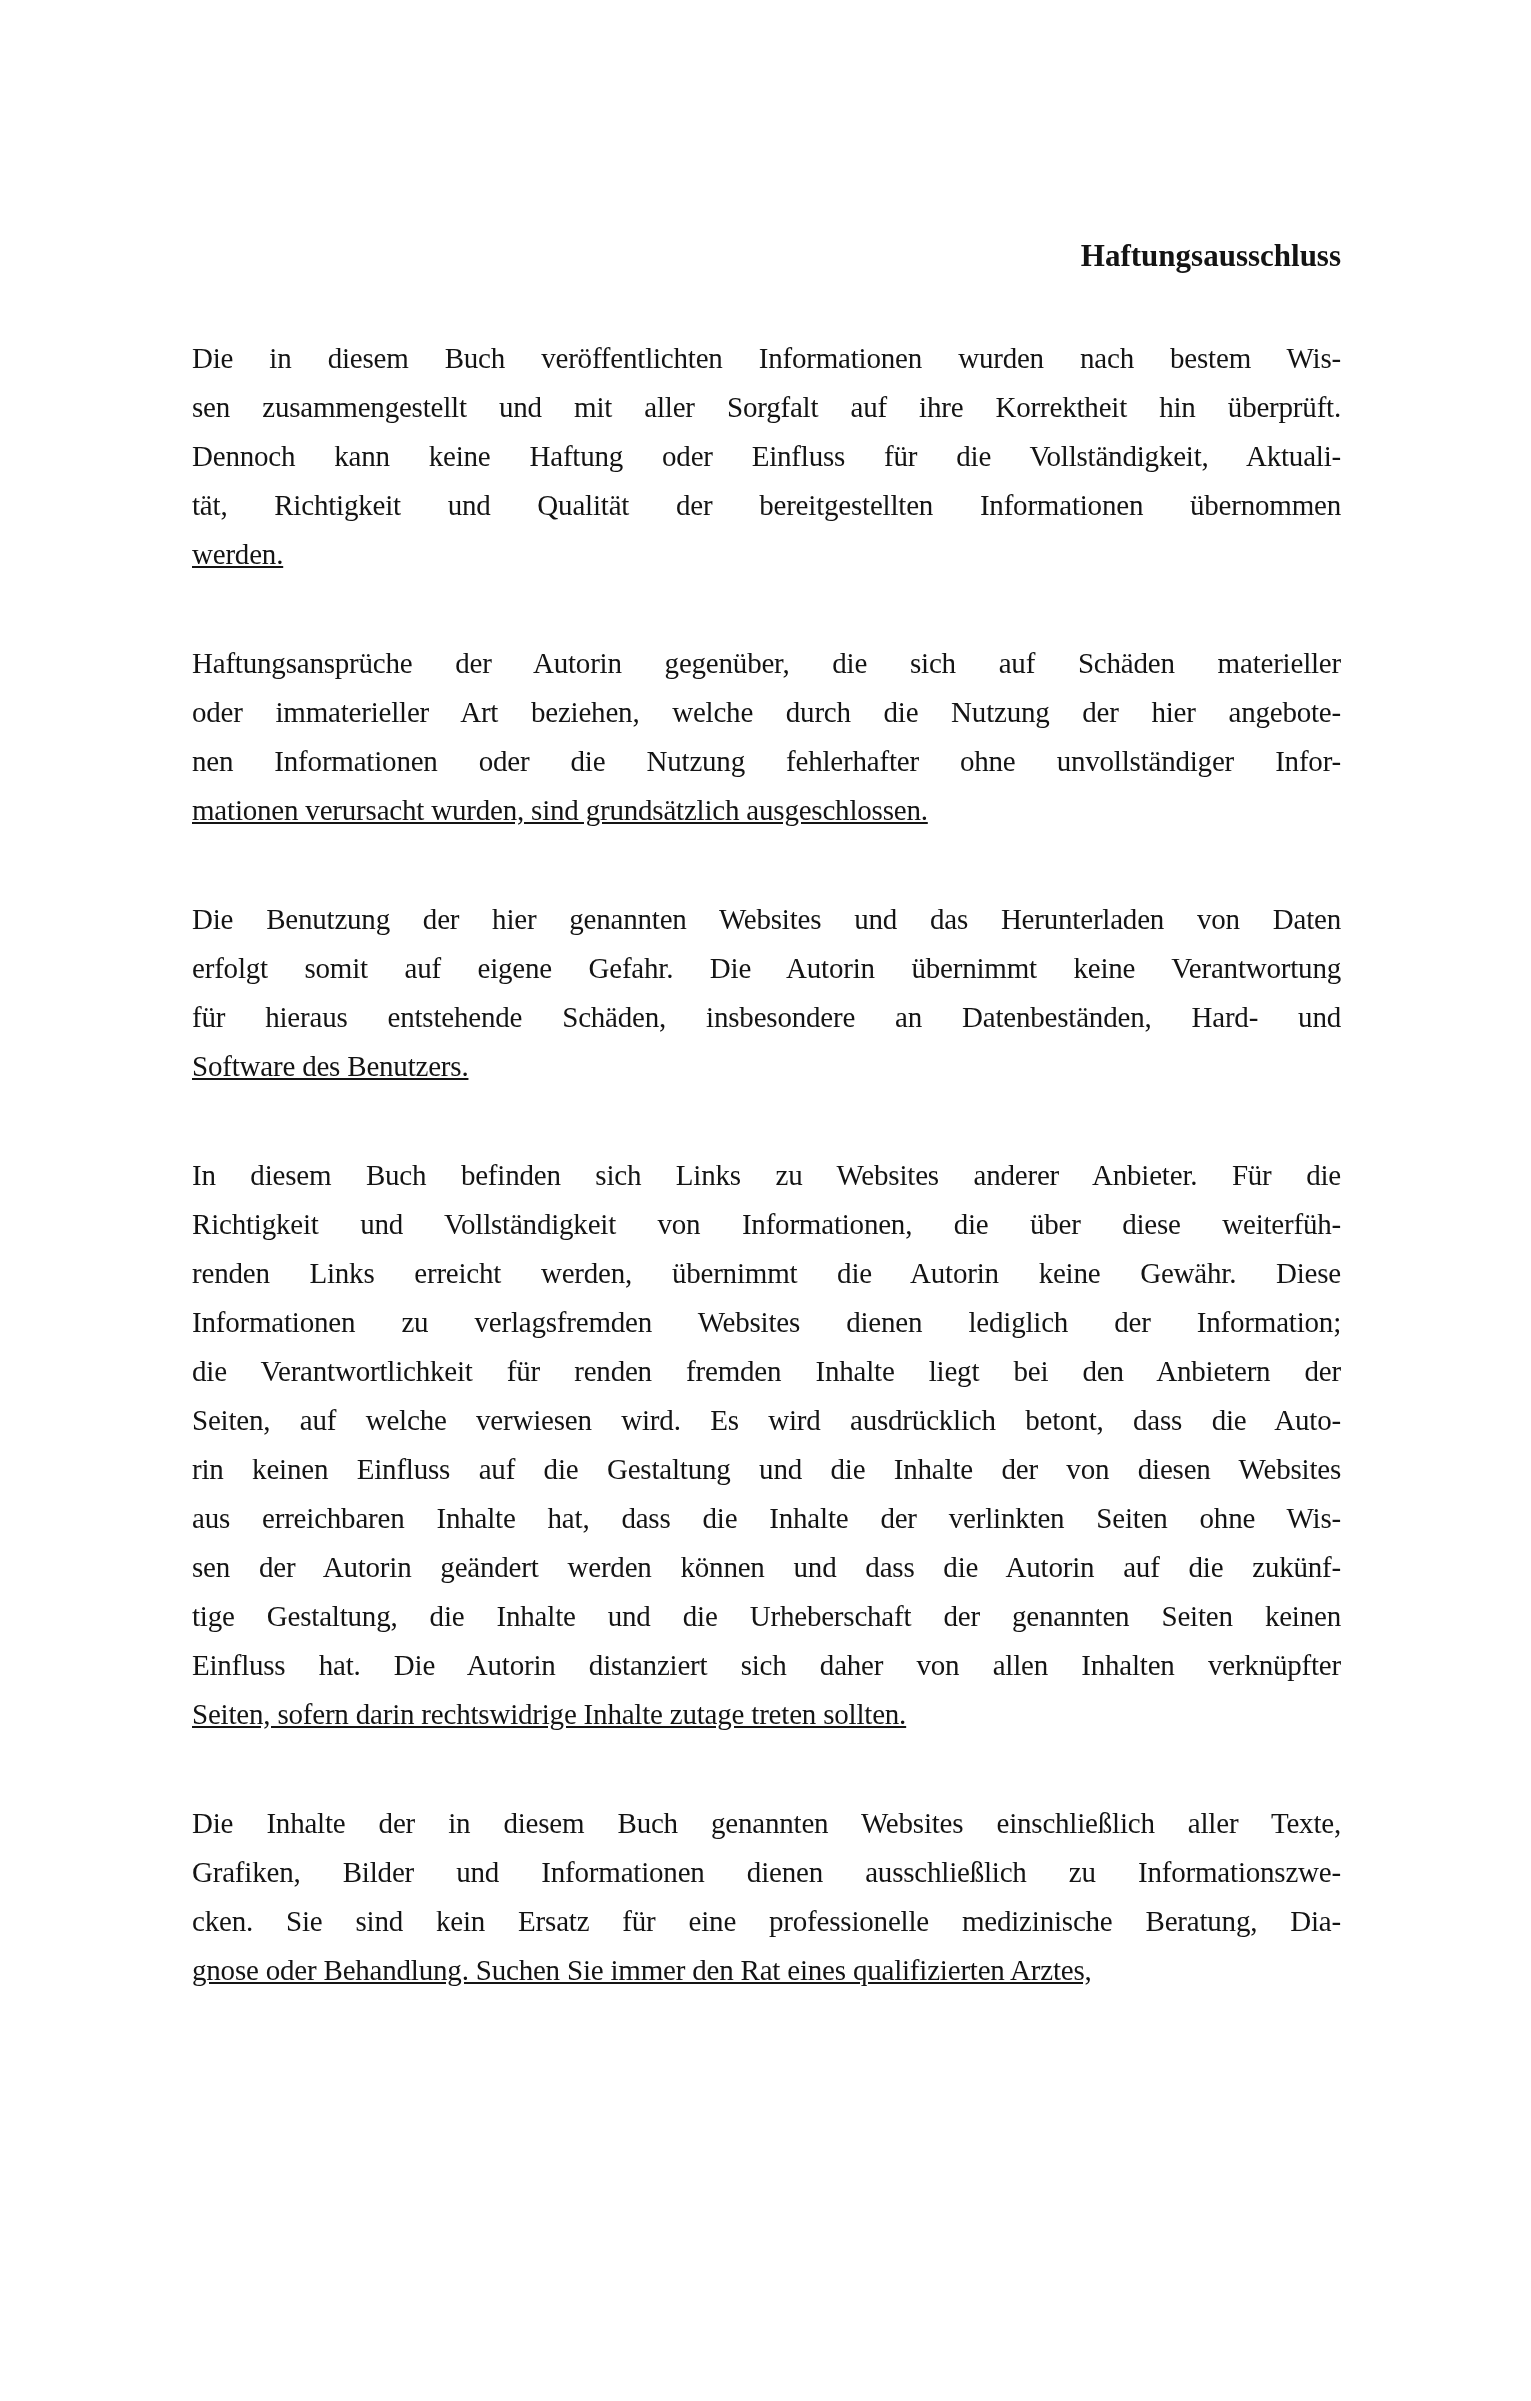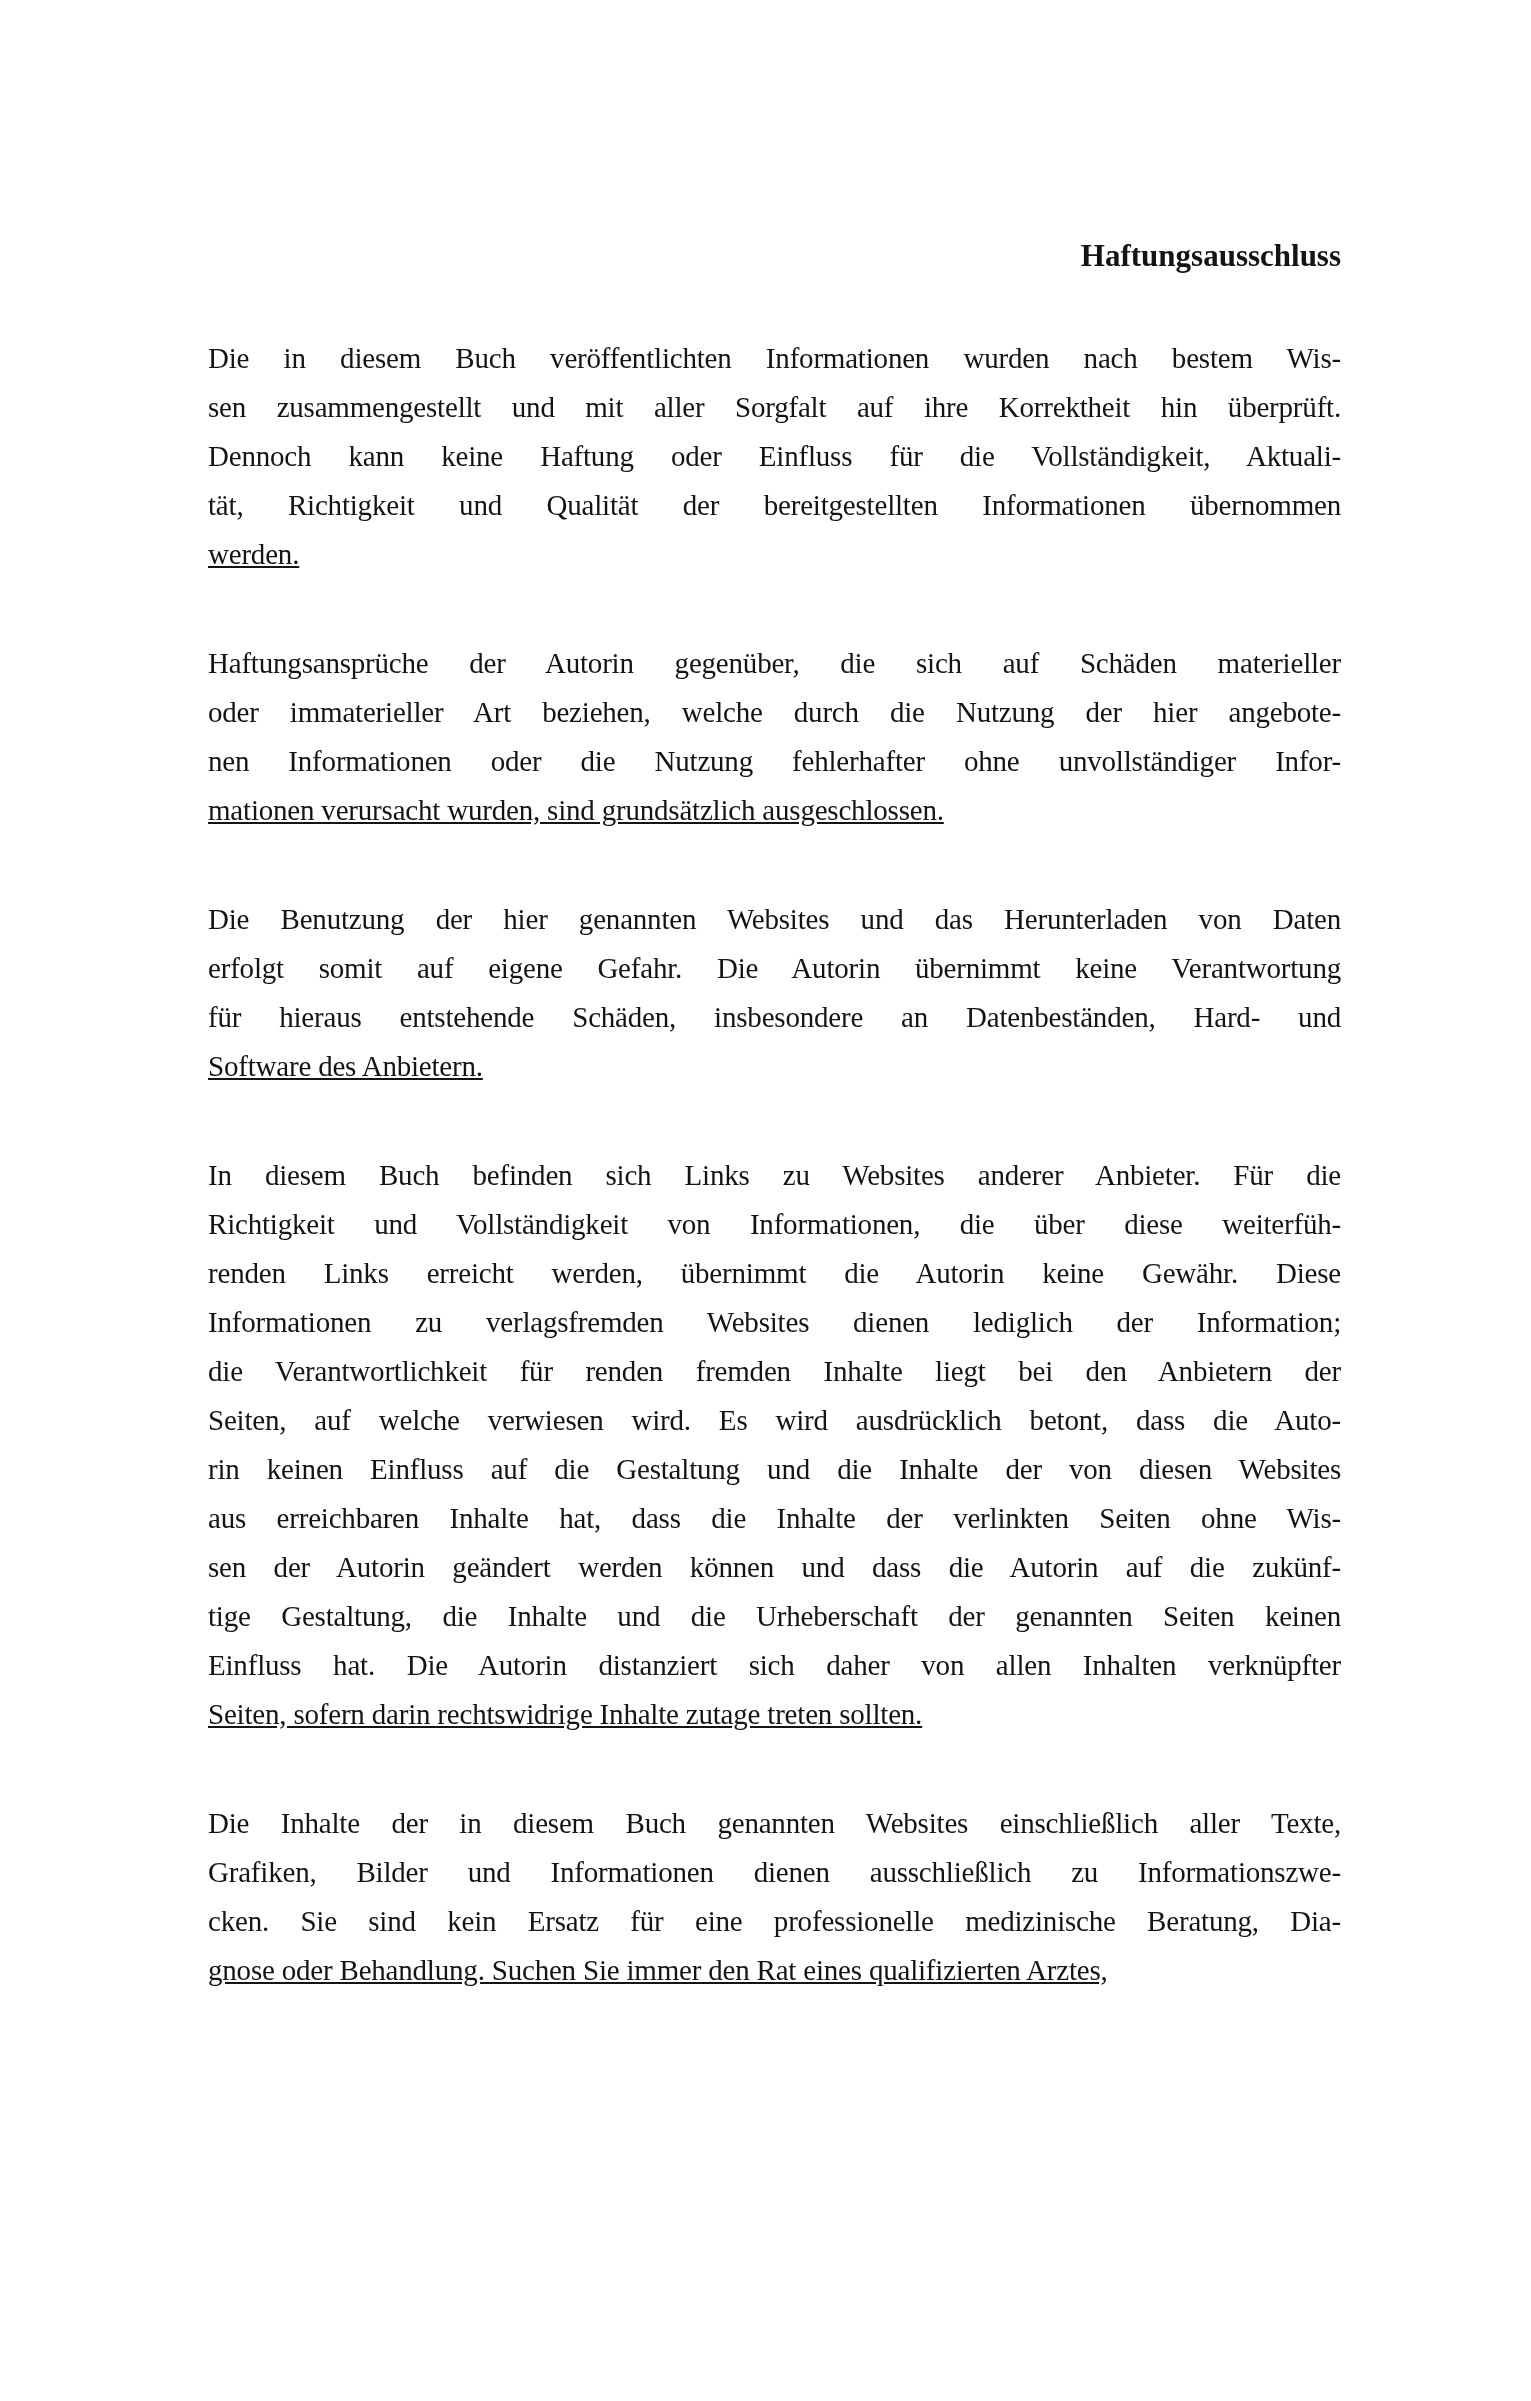--- a/index.html
+++ b/index.html
@@ -25,21 +25,21 @@
   }
   .title {
     font-size: 31px;
     line-height: 49px;
     font-weight: bold;
     margin: 0 0 54px 0;
     letter-spacing: 0px;
     text-align: right;
   }
   .para {
-    margin: 0 0 60px 16px;
+    margin: 0 0 60px 0;
     font-size: 29px;
     letter-spacing: -0.2px;
   }
   .line {
     line-height: 49px;
     text-align: justify;
     text-align-last: justify;
     white-space: normal;
   }
   .line.last {
@@ -66,21 +66,21 @@
     <div class="line">Haftungsansprüche der Autorin gegenüber, die sich auf Schäden materieller</div>
     <div class="line">oder immaterieller Art beziehen, welche durch die Nutzung der hier angebote-</div>
     <div class="line">nen Informationen oder die Nutzung fehlerhafter ohne unvollständiger Infor-</div>
     <div class="line last">mationen verursacht wurden, sind grundsätzlich ausgeschlossen.</div>
   </div>
 
   <div class="para">
     <div class="line">Die Benutzung der hier genannten Websites und das Herunterladen von Daten</div>
     <div class="line">erfolgt somit auf eigene Gefahr. Die Autorin übernimmt keine Verantwortung</div>
     <div class="line">für hieraus entstehende Schäden, insbesondere an Datenbeständen, Hard- und</div>
-    <div class="line last">Software des Anbietern.</div>
+    <div class="line last">Software des Benutzers.</div>
   </div>
 
   <div class="para">
     <div class="line">In diesem Buch befinden sich Links zu Websites anderer Anbieter. Für die</div>
     <div class="line">Richtigkeit und Vollständigkeit von Informationen, die über diese weiterfüh-</div>
     <div class="line">renden Links erreicht werden, übernimmt die Autorin keine Gewähr. Diese</div>
     <div class="line">Informationen zu verlagsfremden Websites dienen lediglich der Information;</div>
     <div class="line">die Verantwortlichkeit für renden fremden Inhalte liegt bei den Anbietern der</div>
     <div class="line">Seiten, auf welche verwiesen wird. Es wird ausdrücklich betont, dass die Auto-</div>
     <div class="line">rin keinen Einfluss auf die Gestaltung und die Inhalte der von diesen Websites</div>

